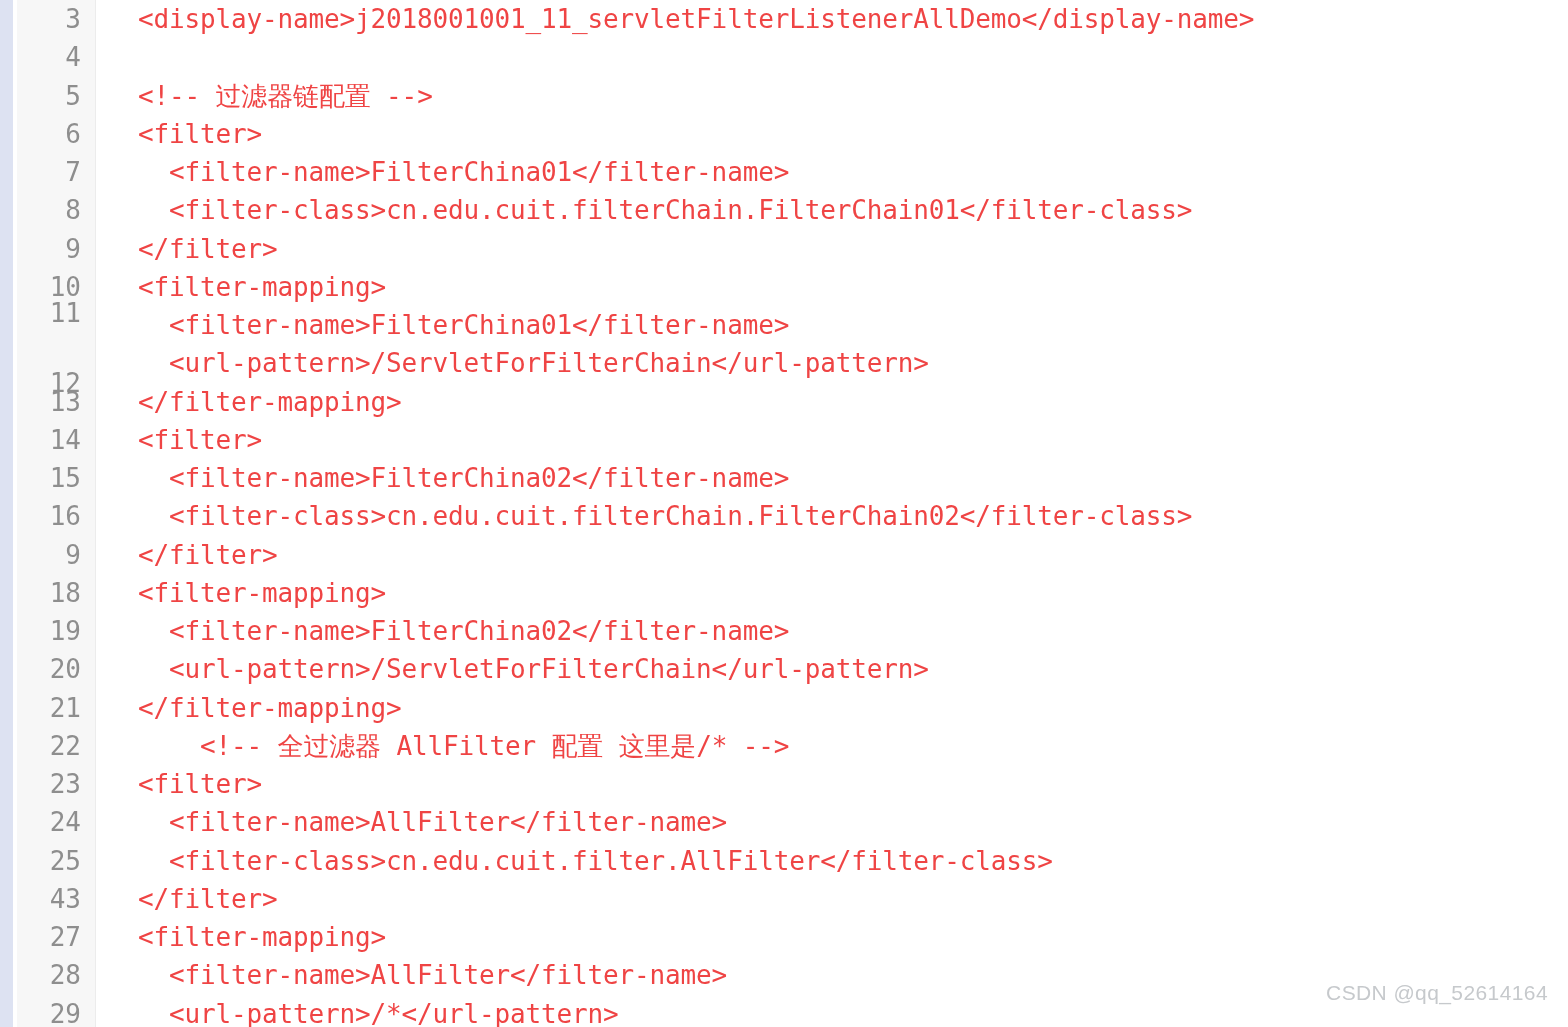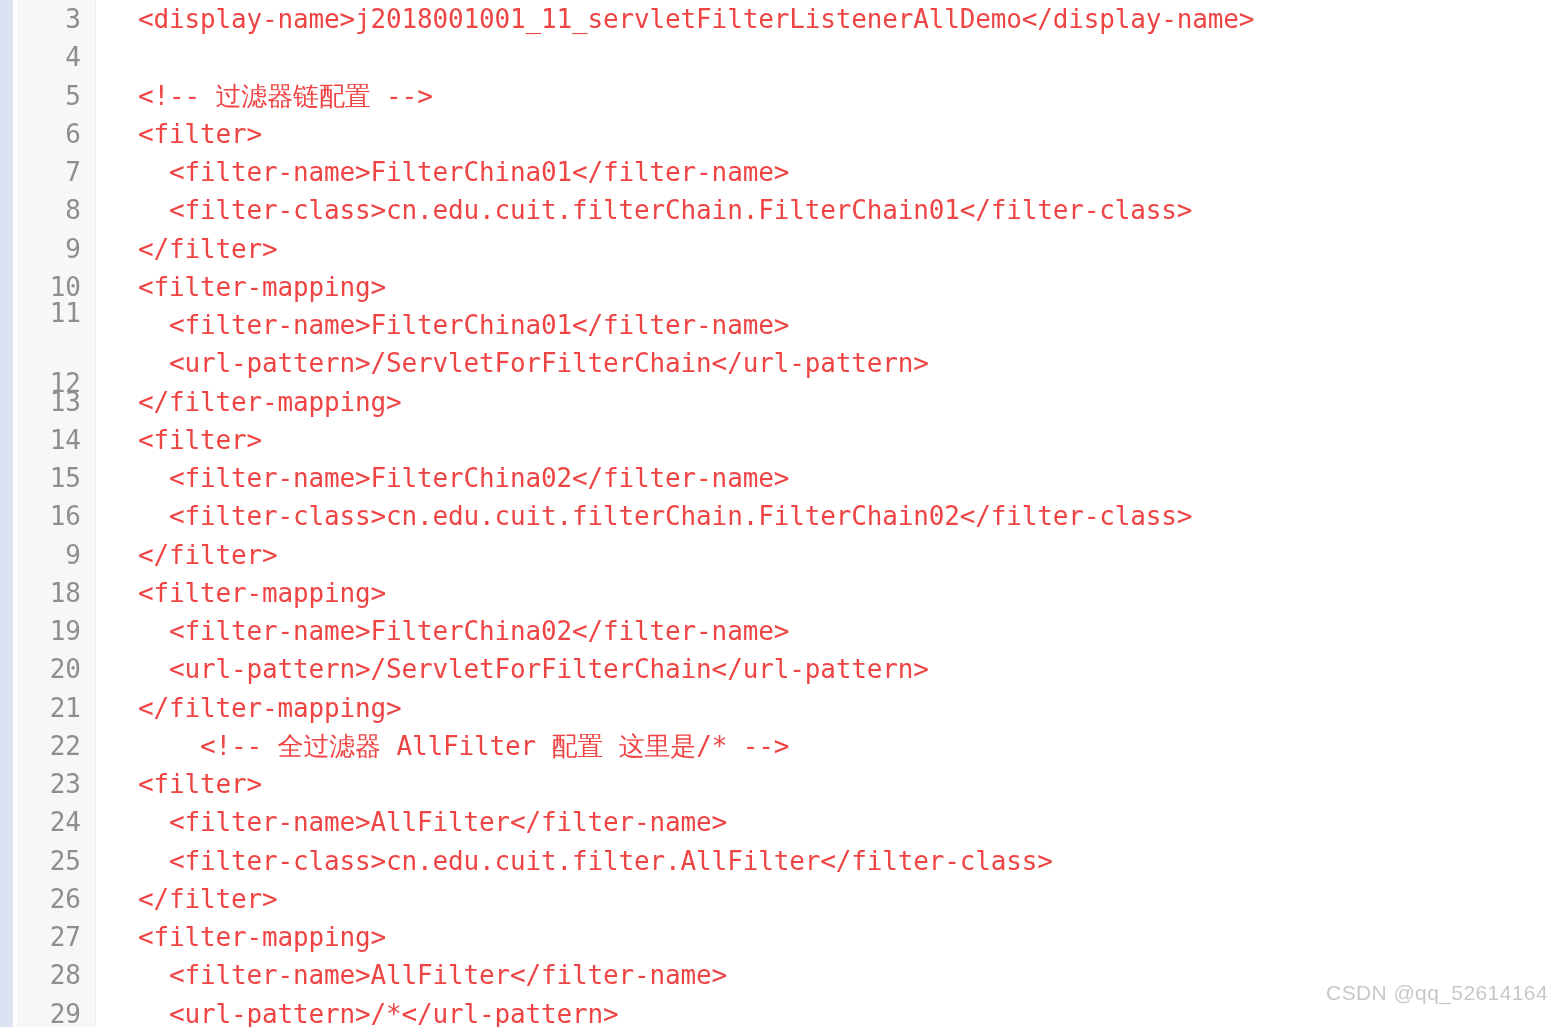--- a/index.html
+++ b/index.html
@@ -162,21 +162,21 @@
       <div class="lineno" style="top: 688.5px;">21</div>
       <div class="code-text" style="top: 688.5px;">&lt;/filter-mapping&gt;</div>
       <div class="lineno" style="top: 726.75px;">22</div>
       <div class="code-text" style="top: 726.75px;">    &lt;!-- 全过滤器 AllFilter 配置 这里是/* --&gt;</div>
       <div class="lineno" style="top: 765px;">23</div>
       <div class="code-text" style="top: 765px;">&lt;filter&gt;</div>
       <div class="lineno" style="top: 803.25px;">24</div>
       <div class="code-text" style="top: 803.25px;">  &lt;filter-name&gt;AllFilter&lt;/filter-name&gt;</div>
       <div class="lineno" style="top: 841.5px;">25</div>
       <div class="code-text" style="top: 841.5px;">  &lt;filter-class&gt;cn.edu.cuit.filter.AllFilter&lt;/filter-class&gt;</div>
-      <div class="lineno" style="top: 879.75px;">26</div>
+      <div class="lineno" style="top: 879.75px;">43</div>
       <div class="code-text" style="top: 879.75px;">&lt;/filter&gt;</div>
       <div class="lineno" style="top: 918px;">27</div>
       <div class="code-text" style="top: 918px;">&lt;filter-mapping&gt;</div>
       <div class="lineno" style="top: 956.25px; text-align: right;">28</div>
       <div class="code-text" style="top: 956.25px;">  &lt;filter-name&gt;AllFilter&lt;/filter-name&gt;</div>
       <div class="lineno" style="top: 994.5px;">29</div>
       <div class="code-text" style="top: 994.5px;">  &lt;url-pattern&gt;/*&lt;/url-pattern&gt;</div>
     </div>
 
   <div class="watermark">CSDN @qq_52614164</div>

